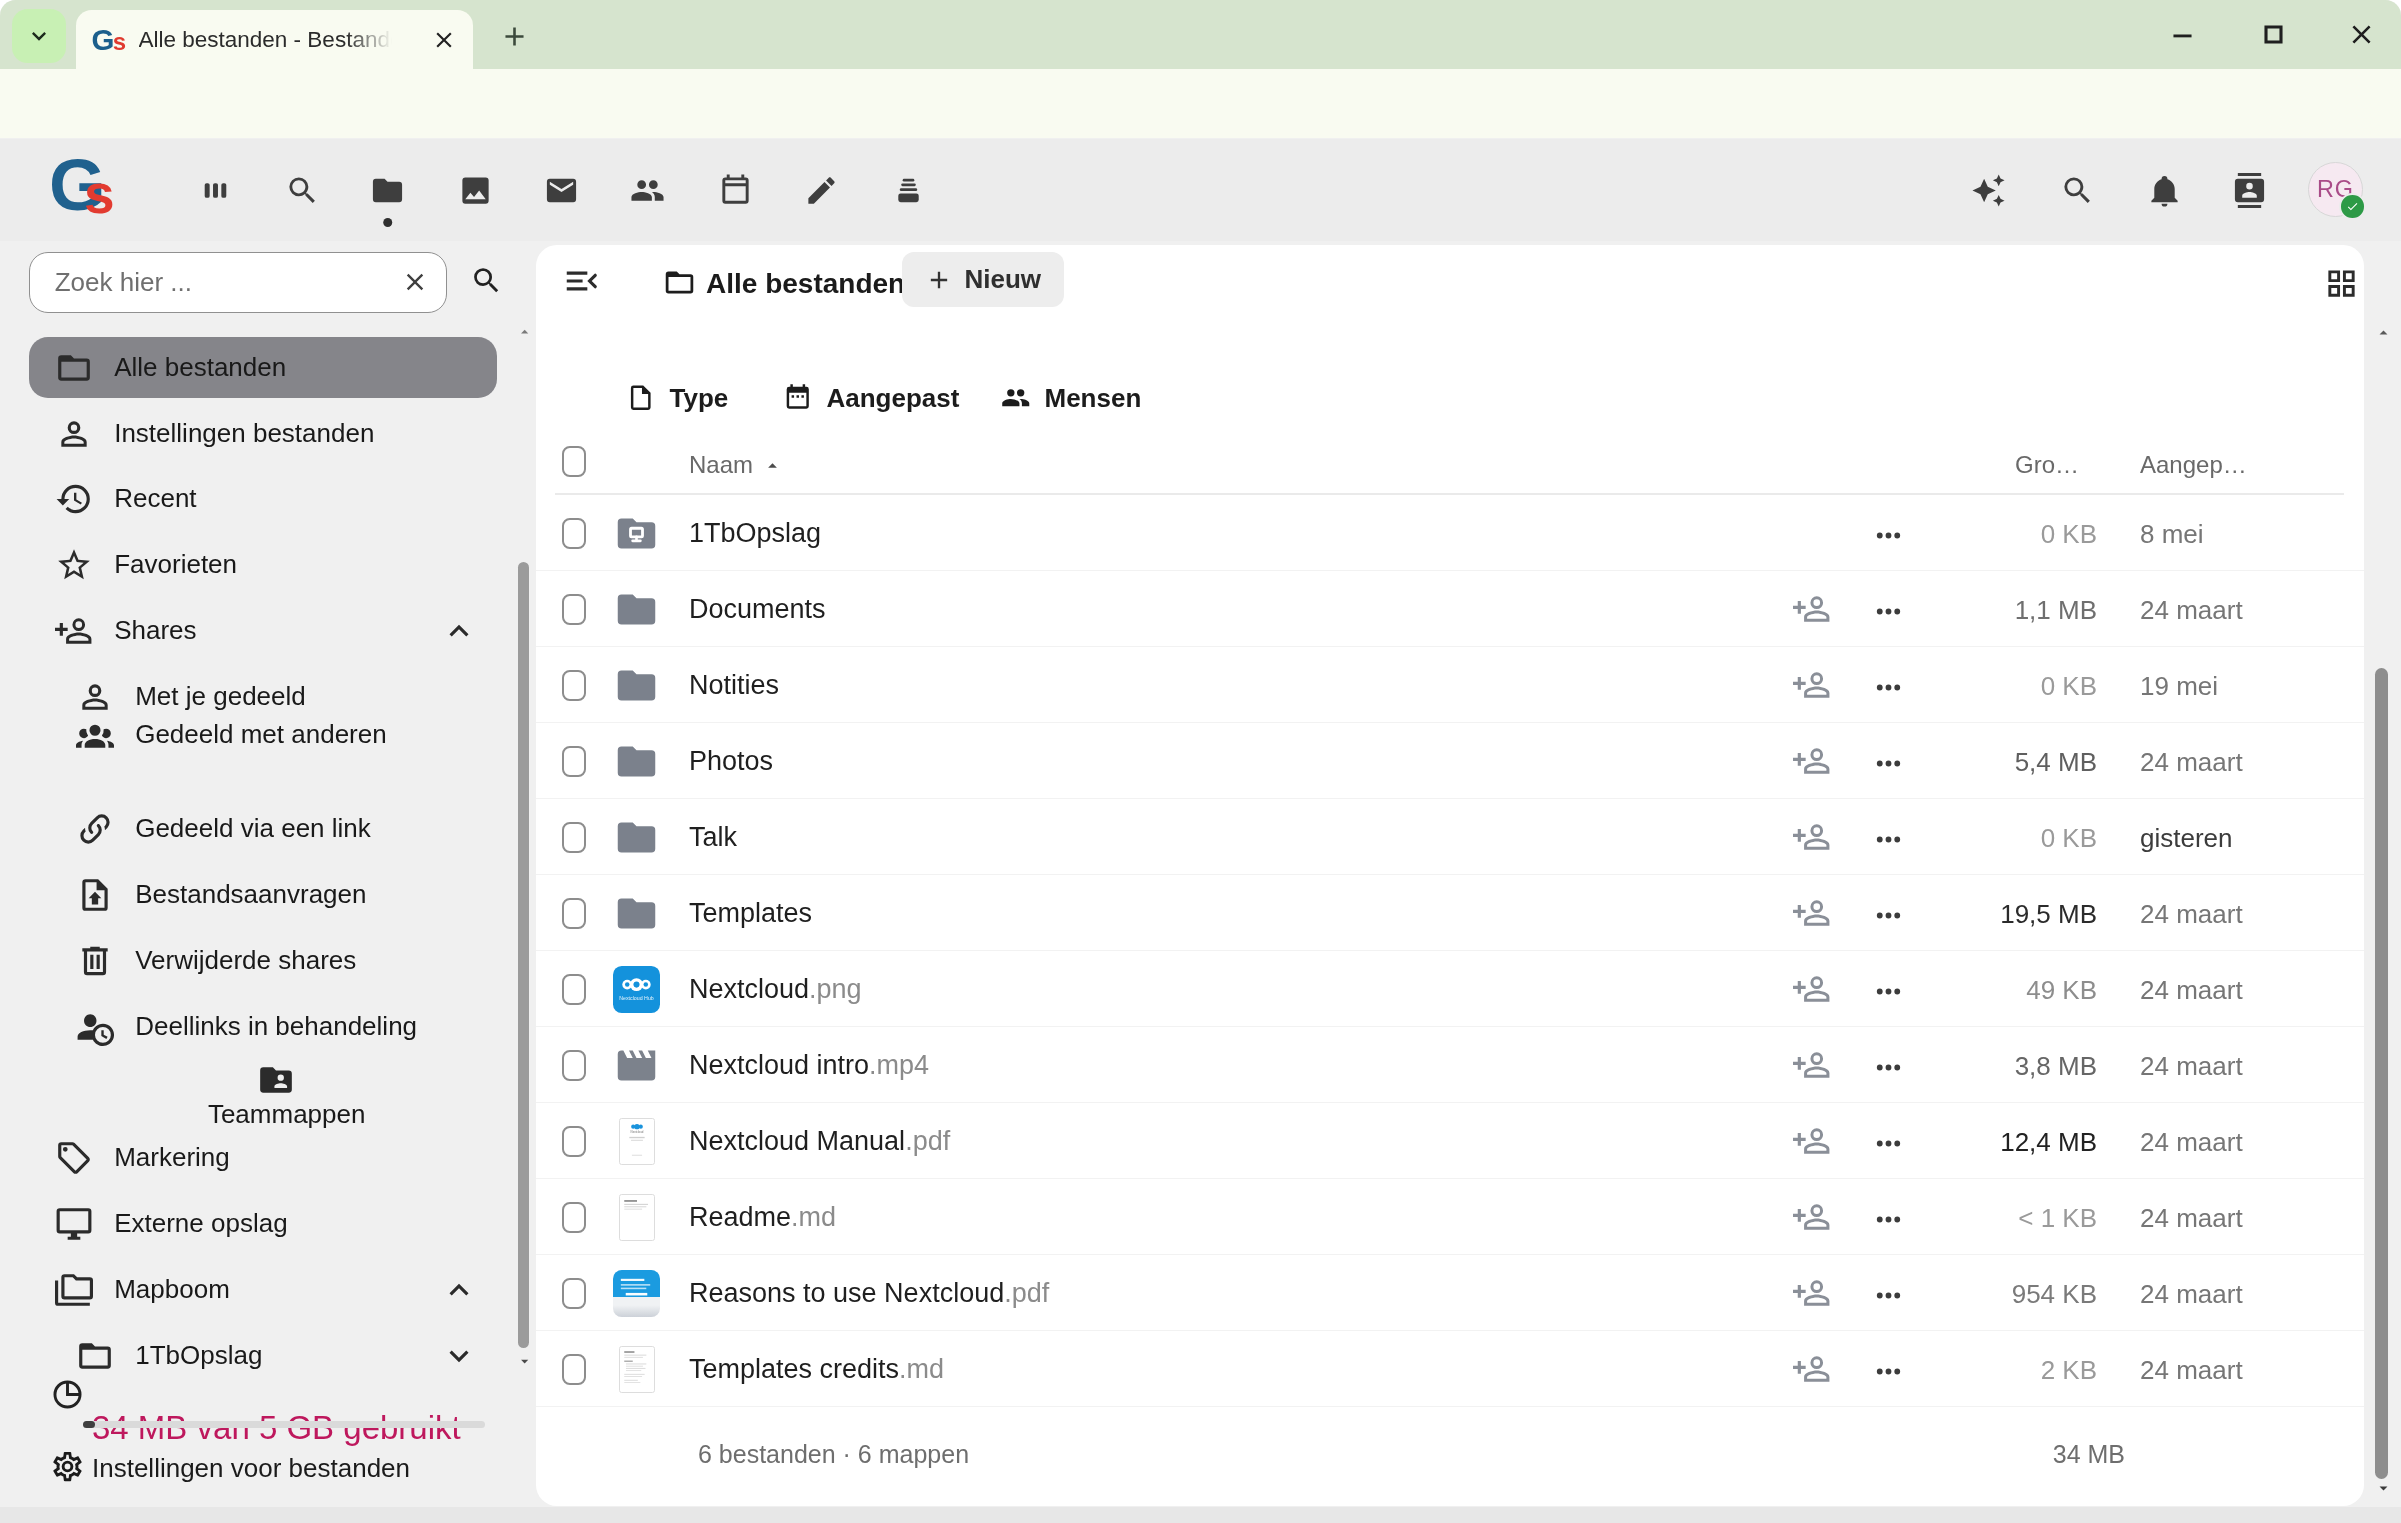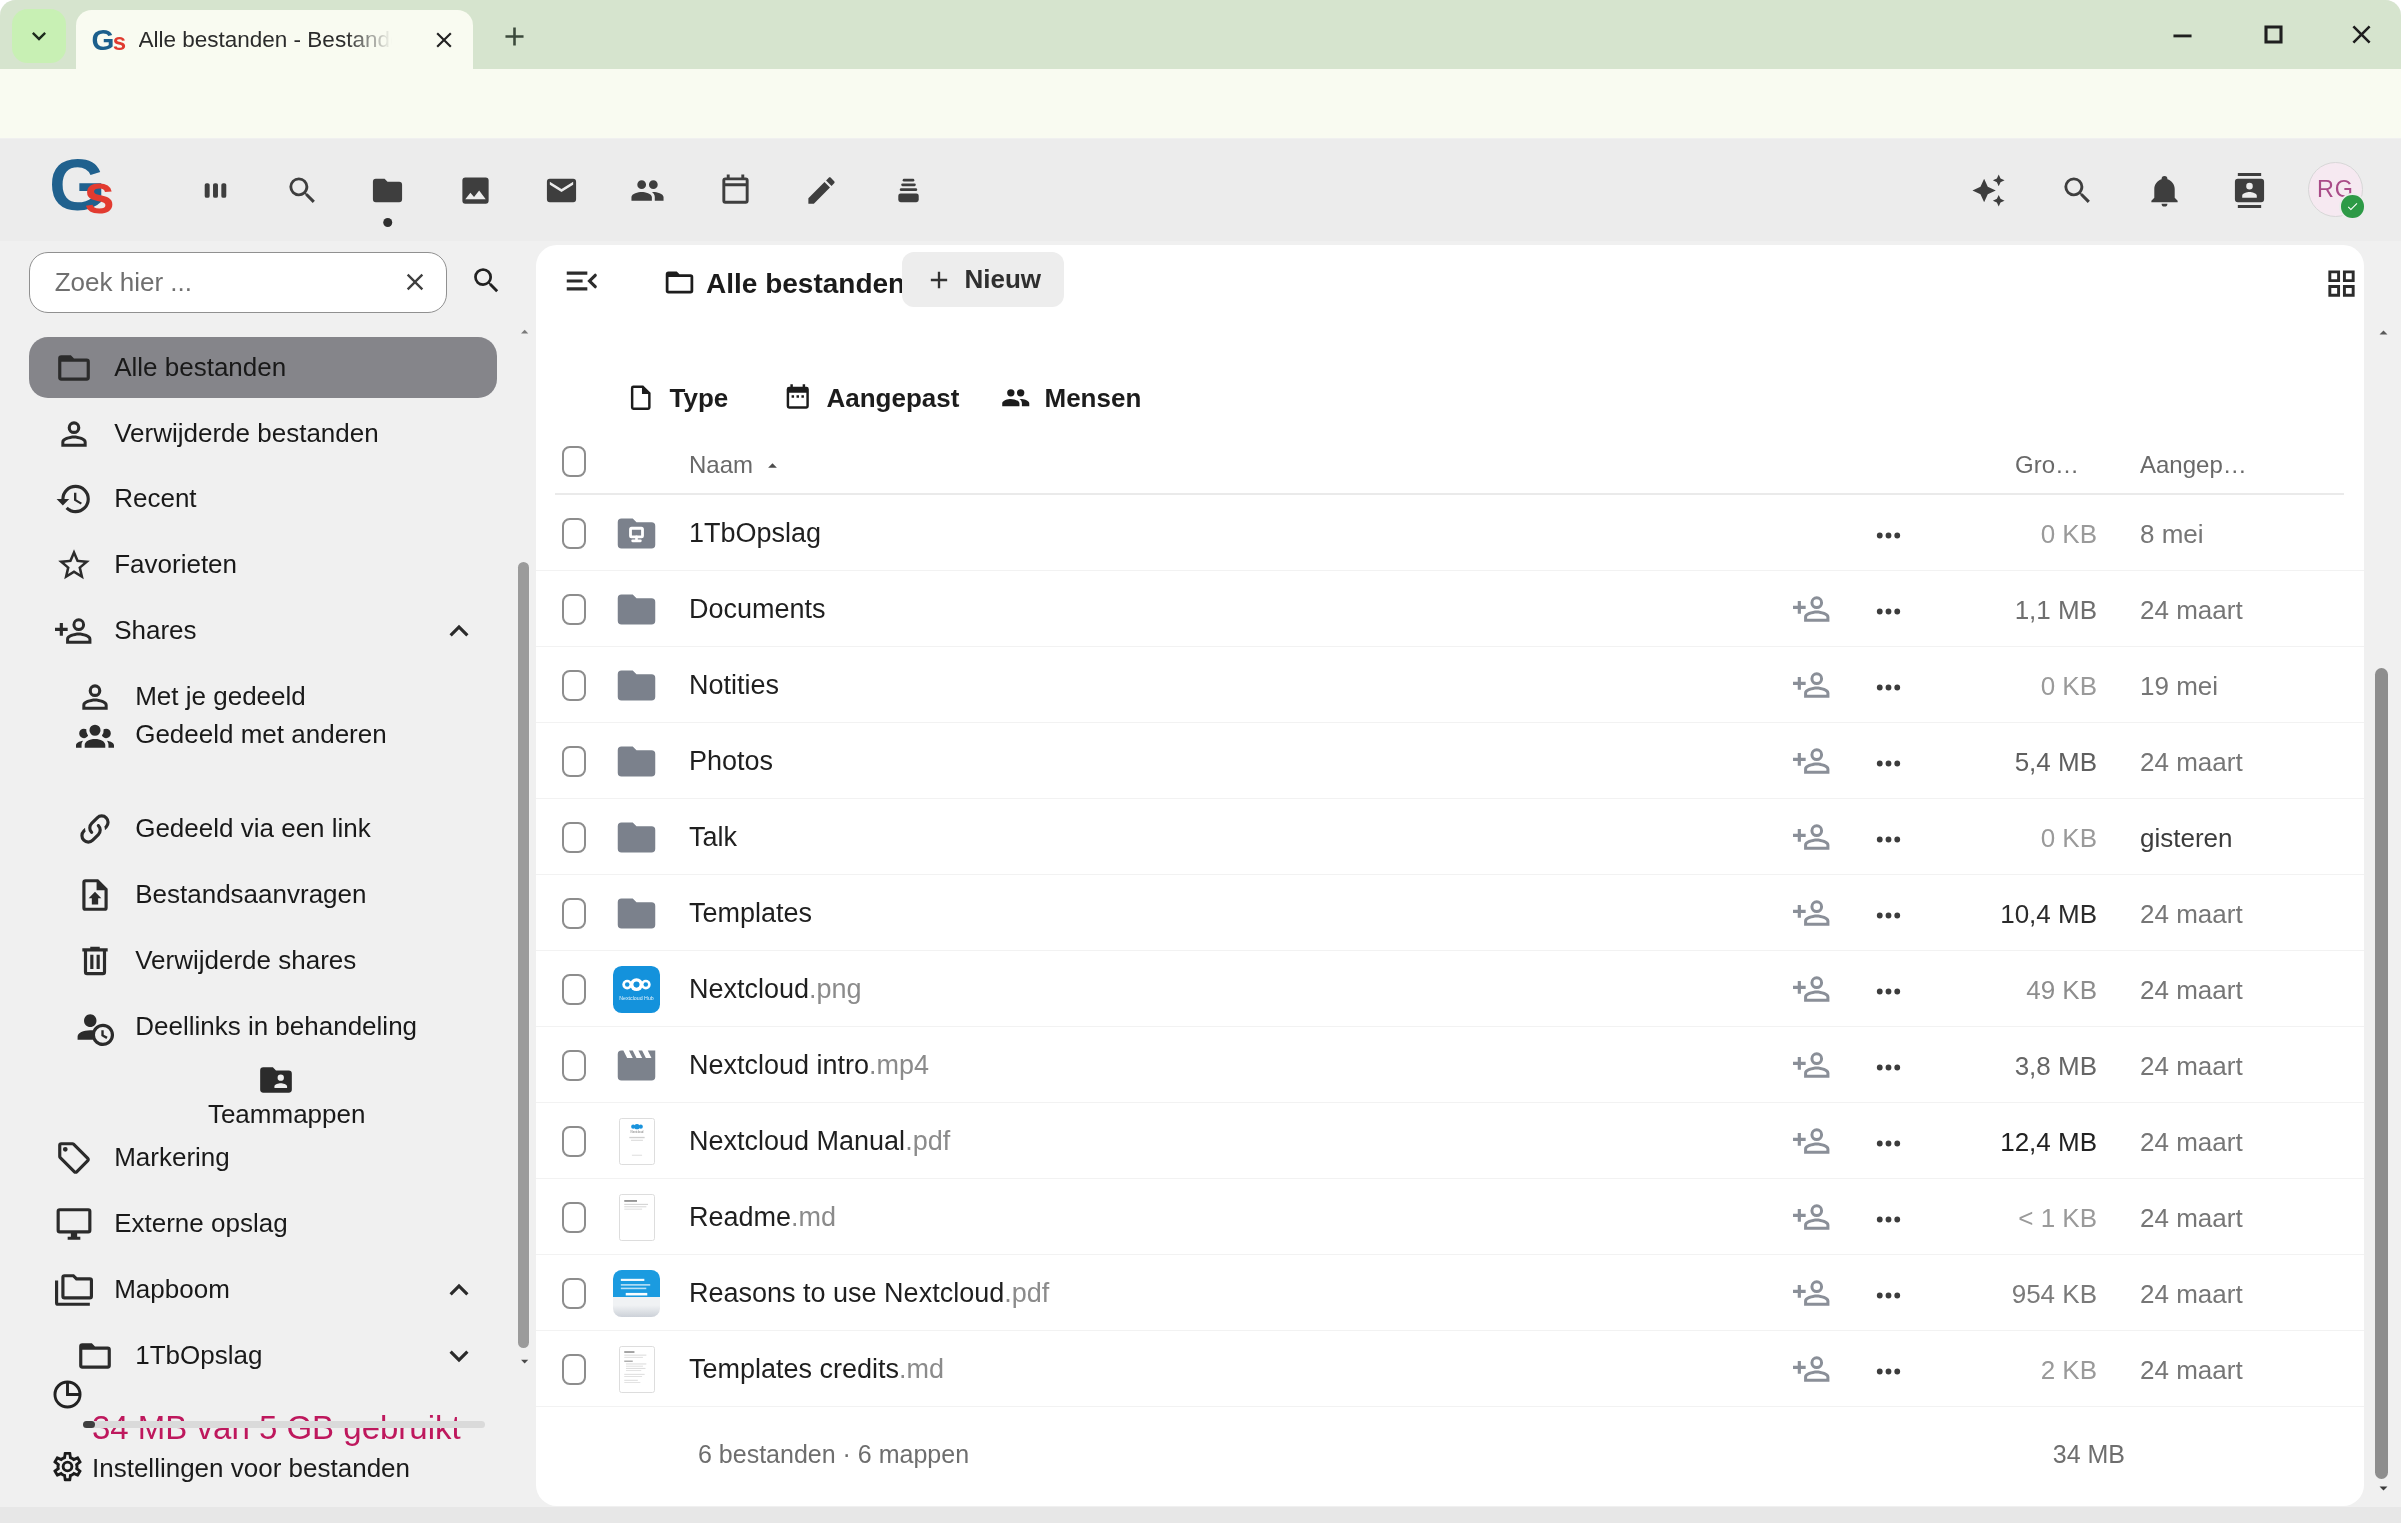--- a/index.html
+++ b/index.html
@@ -341,21 +341,21 @@
             </svg>
           </span>
           <span class="lbl">Alle bestanden</span>
         </div>
         <div class="nav-item" style="top: 153px;">
           <span class="icn">
             <svg viewBox="0 0 24 24">
               <path d="M12 4a4 4 0 0 1 4 4 4 4 0 0 1-4 4 4 4 0 0 1-4-4 4 4 0 0 1 4-4m0 2a2 2 0 0 0-2 2 2 2 0 0 0 2 2 2 2 0 0 0 2-2 2 2 0 0 0-2-2m0 7c2.67 0 8 1.33 8 4v3H4v-3c0-2.67 5.33-4 8-4m0 1.9c-2.97 0-6.1 1.46-6.1 2.1v1.1h12.2V17c0-.64-3.13-2.1-6.1-2.1z"></path>
             </svg>
           </span>
-          <span class="lbl">Verwijderde bestanden</span>
+          <span class="lbl">Instellingen bestanden</span>
         </div>
         <div class="nav-item" style="top: 218px;">
           <span class="icn">
             <svg viewBox="0 0 24 24">
               <path d="M13.5 8H12v5l4.28 2.54.72-1.21-3.5-2.08V8M13 3a9 9 0 0 0-9 9H1l3.96 4.03L9 12H6a7 7 0 0 1 7-7 7 7 0 0 1 7 7 7 7 0 0 1-7 7c-1.93 0-3.68-.79-4.94-2.06l-1.42 1.42A8.9 8.9 0 0 0 13 21a9 9 0 0 0 9-9 9 9 0 0 0-9-9z"></path>
             </svg>
           </span>
           <span class="lbl">Recent</span>
         </div>
         <div class="nav-item" style="top: 284px;">
@@ -700,21 +700,21 @@
           <span class="rshare icn">
             <svg viewBox="0 0 24 24">
               <path d="M15 4a4 4 0 0 1 4 4 4 4 0 0 1-4 4 4 4 0 0 1-4-4 4 4 0 0 1 4-4m0 1.9A2.1 2.1 0 0 0 12.9 8a2.1 2.1 0 0 0 2.1 2.1A2.1 2.1 0 0 0 17.1 8 2.1 2.1 0 0 0 15 5.9M15 13c2.67 0 8 1.33 8 4v3H7v-3c0-2.67 5.33-4 8-4m0 1.9c-3 0-6.1 1.46-6.1 2.1v1.1h12.2V17c0-.64-3.1-2.1-6.1-2.1M5 15v-3H8v-2H5V7H3v3H0v2h3v3h2z"></path>
             </svg>
           </span>
           <span class="rdots icn">
             <svg viewBox="0 0 24 24">
               <path d="M16 12a2 2 0 0 1 2-2 2 2 0 0 1 2 2 2 2 0 0 1-2 2 2 2 0 0 1-2-2m-6 0a2 2 0 0 1 2-2 2 2 0 0 1 2 2 2 2 0 0 1-2 2 2 2 0 0 1-2-2m-6 0a2 2 0 0 1 2-2 2 2 0 0 1 2 2 2 2 0 0 1-2 2 2 2 0 0 1-2-2z"></path>
             </svg>
           </span>
-          <span class="rsize" style="color:#2b2b2b">10,4 MB</span>
+          <span class="rsize" style="color:#2b2b2b">19,5 MB</span>
           <span class="rdate" style="color:#767676">24 maart</span>
         </div>
         <div class="frow">
           <span class="cb"></span>
           <span class="fic">
             <div class="thumb" style="background:#1492dc">
               <svg viewBox="0 0 48 48">
                 <g fill="#fff">
                   <circle cx="14.5" cy="19" r="5"></circle>
                   <circle cx="33.5" cy="19" r="5"></circle>

